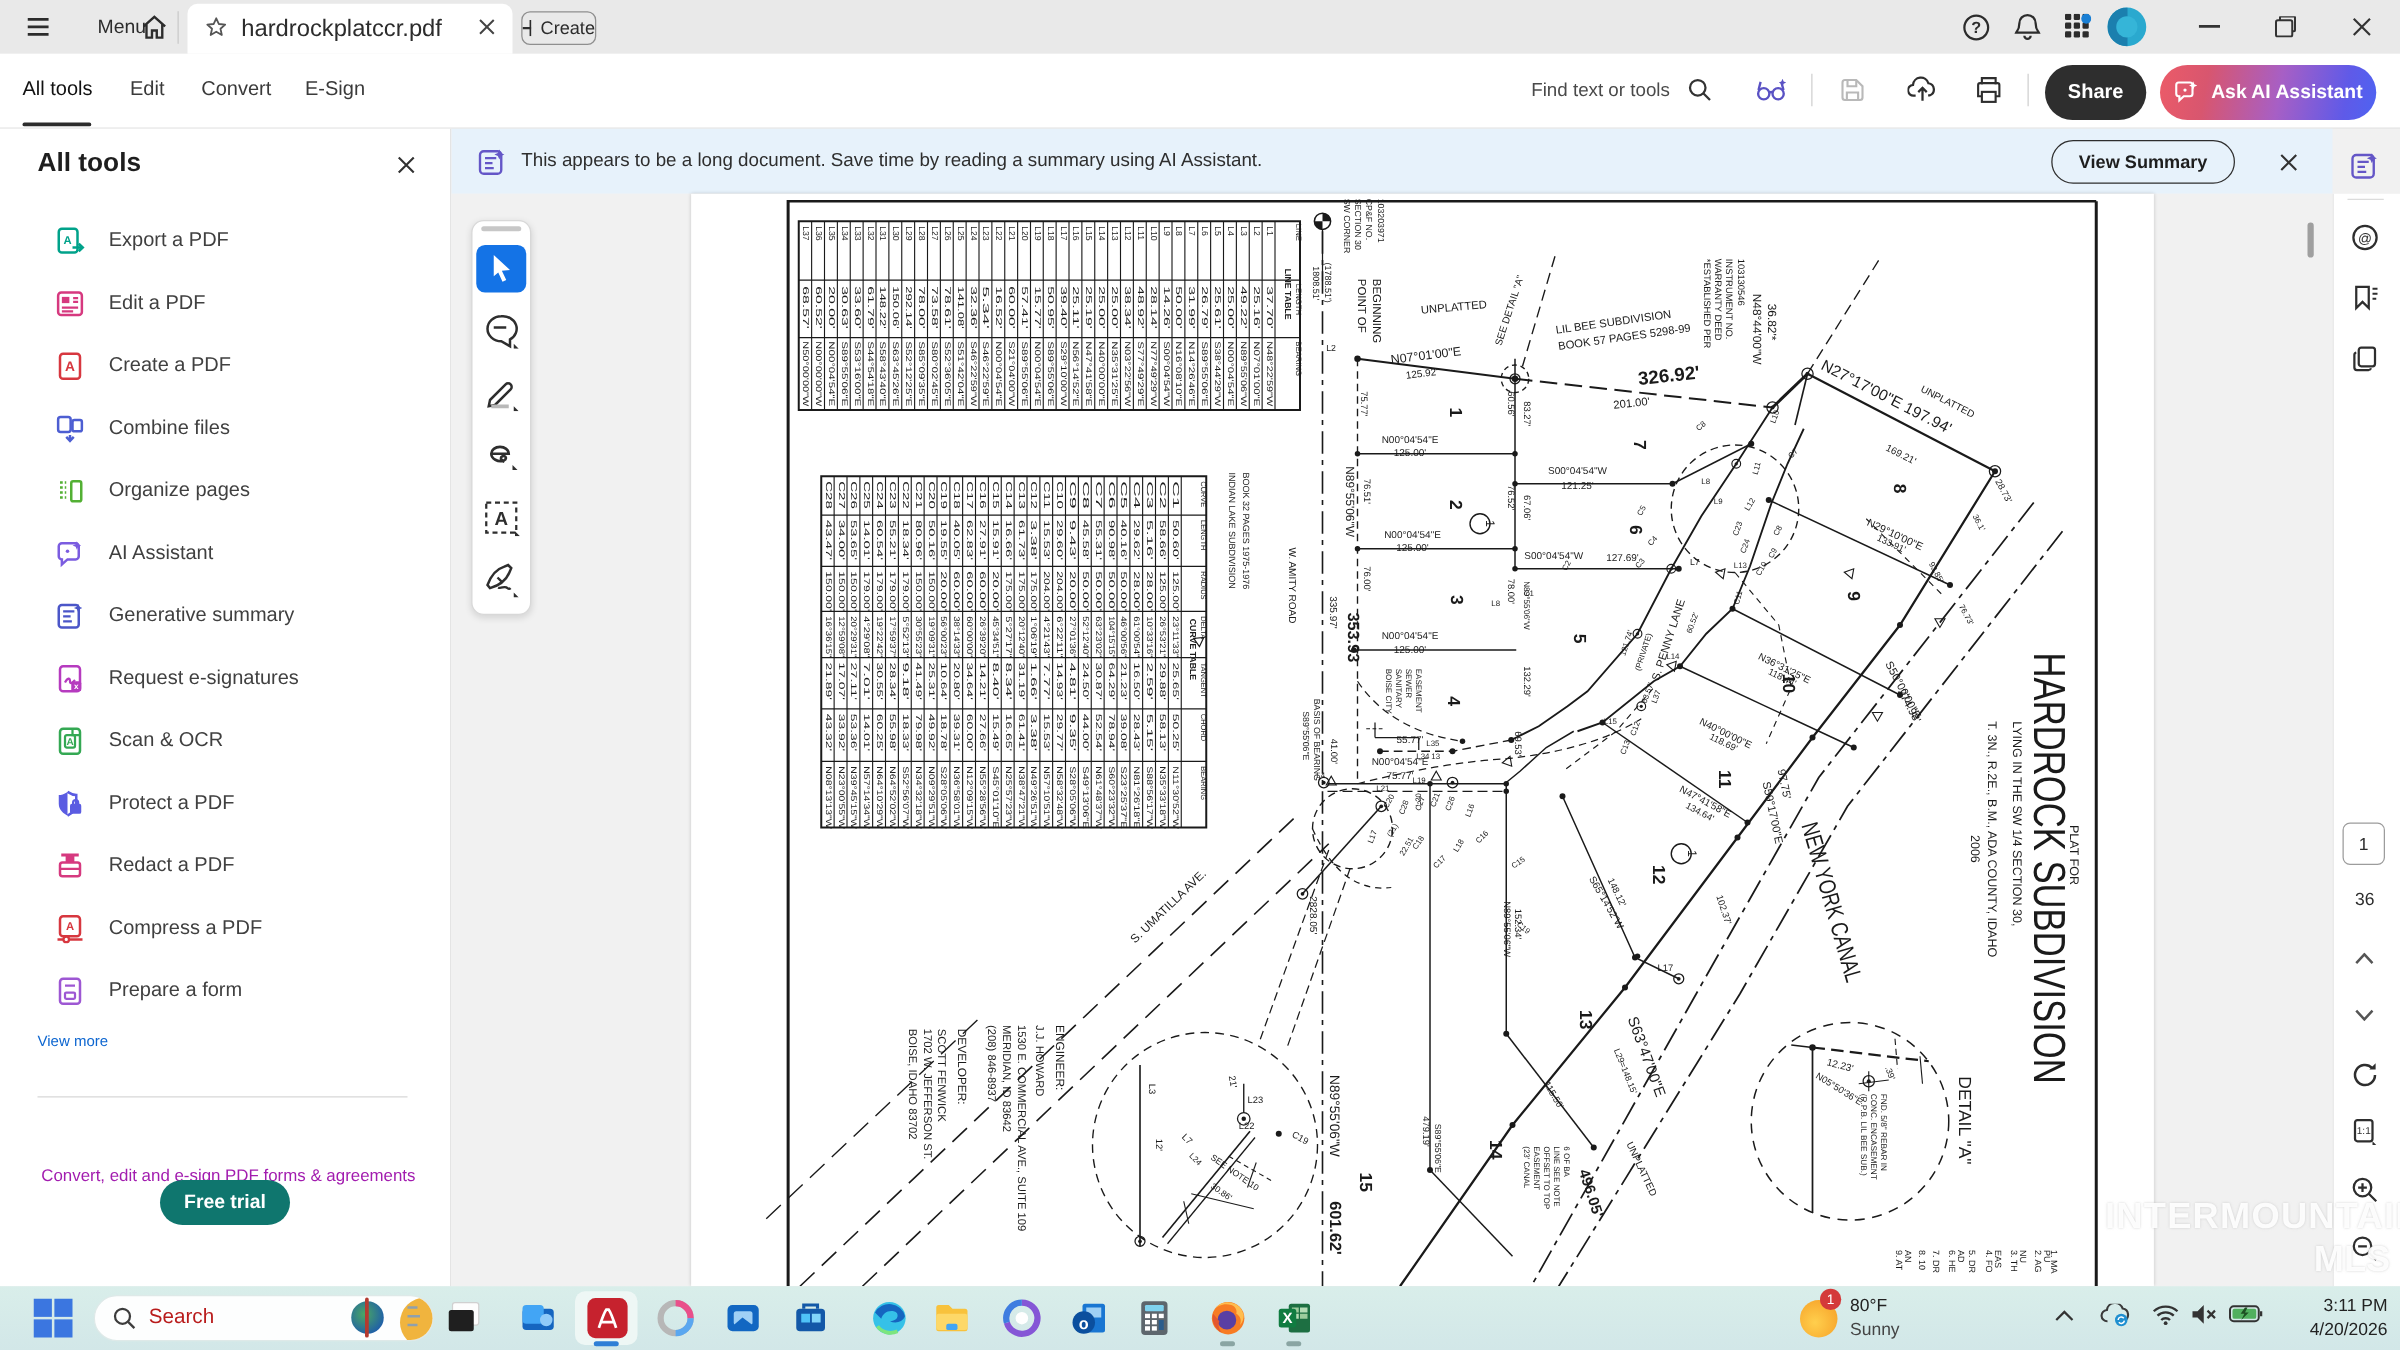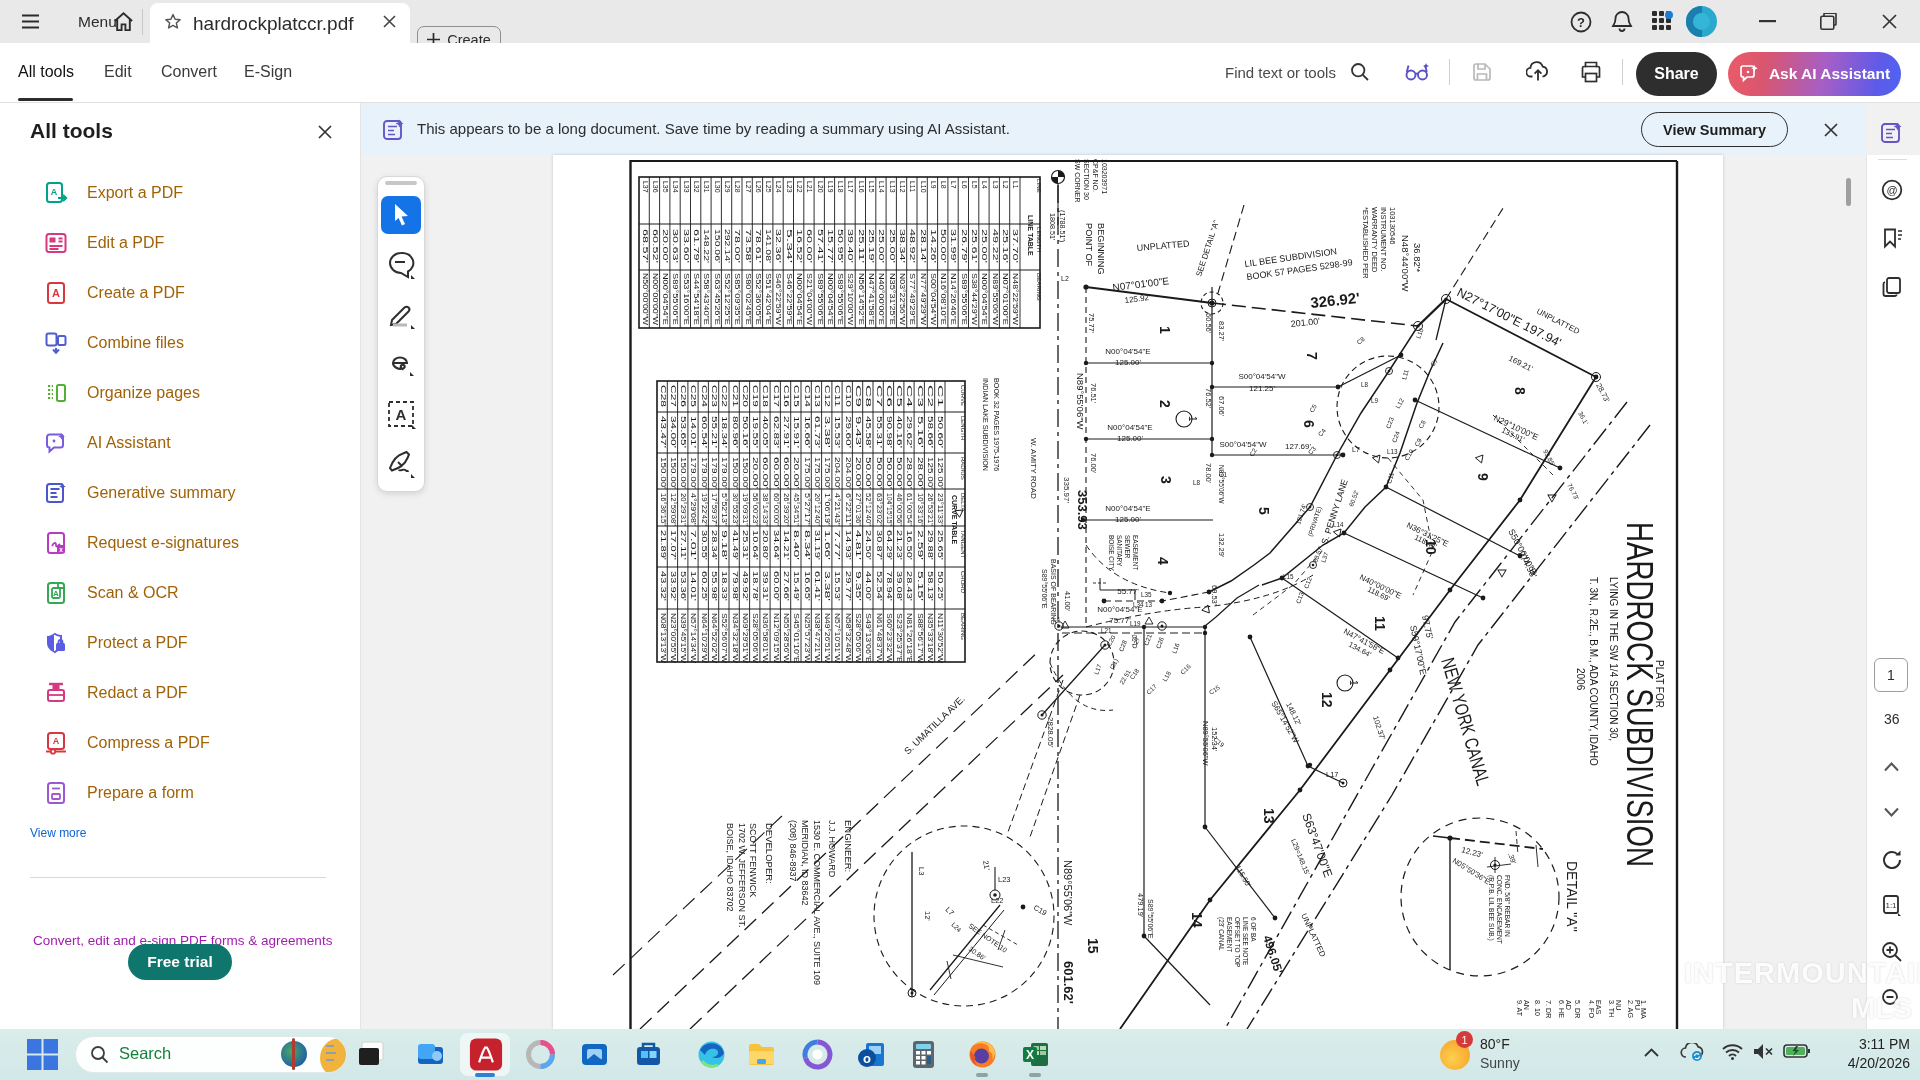--- a/index.html
+++ b/index.html
@@ -2,30 +2,30 @@
 <html><head><meta charset="utf-8">
 <style>
 *{margin:0;padding:0;box-sizing:border-box;}
 html,body{width:1920px;height:1080px;overflow:hidden;font-family:"Liberation Sans",sans-serif;}
 .abs{position:absolute;}
 #stage{position:relative;width:1920px;height:1080px;background:#f1f1f1;}
 
 #titlebar{left:0;top:0;width:1920px;height:43px;background:#e9e9e9;}
 .tbtxt{font-size:19px;color:#2c2c2c;}
 #tab{left:150px;top:3px;width:260px;height:40px;background:#fff;border-radius:8px 8px 0 0;}
-#createbtn{left:417px;top:9px;width:84px;height:27px;border:1px solid #8f8f8f;border-radius:7px;display:flex;align-items:center;justify-content:center;gap:7px;color:#2c2c2c;font-size:14.5px;margin-top:17px;}
+#createbtn{left:417px;top:9px;width:60px;height:27px;border:1px solid #8f8f8f;border-radius:7px;display:flex;align-items:center;justify-content:center;gap:7px;color:#2c2c2c;font-size:14.5px;}
 
 #toolbar{left:0;top:43px;width:1920px;height:60px;background:#fff;border-bottom:1px solid #e1e1e1;}
 .navitem{position:absolute;top:63px;font-size:16px;color:#3a3a3a;}
 
 #notif{left:361px;top:103px;width:1505px;height:52px;background:#e7f2fb;display:flex;align-items:center;}
 
 #leftpanel{left:0;top:103px;width:361px;height:926px;background:#fff;border-right:1px solid #e4e4e4;}
 .toolrow{position:absolute;left:44px;display:flex;align-items:center;gap:19px;height:24px;}
-.toolrow span{font-size:16px;color:#a16207;}
+.toolrow span{font-size:16px;color:#404040;}
 
 #docarea{left:361px;top:155px;width:1505px;height:874px;background:#f1f1f1;}
 #page{left:553px;top:155px;width:1170px;height:874px;background:#fff;box-shadow:0 0 3px rgba(0,0,0,.18);}
 
 #quicktools{left:377px;top:176px;width:48px;height:316px;background:#fff;border:1px solid #d8d8d8;border-radius:10px;box-shadow:0 2px 6px rgba(0,0,0,.12);}
 
 #rightbar{left:1866px;top:155px;width:54px;height:874px;background:#fff;border-left:1px solid #e4e4e4;}
 #pagebox{left:1874px;top:658px;width:34px;height:34px;border:1px solid #9c9c9c;border-radius:6px;background:#fff;display:flex;align-items:center;justify-content:center;font-size:14px;color:#2c2c2c;}
 
 #taskbar{left:0;top:1029px;width:1920px;height:51px;background:linear-gradient(180deg,#d9eeea,#d2e7e8);}
@@ -1125,21 +1125,21 @@
 <div class="abs" style="left:75px;top:1036px;width:272px;height:37px;border-radius:19px;background:#fdfefe;border:1px solid #dee9e8;overflow:hidden;">
       <div style="position:absolute;right:-14px;top:1px;width:40px;height:40px;border-radius:50%;background:#f0b43e;"></div>
       <div style="position:absolute;right:12px;top:8px;width:8px;height:2px;background:#8fa0ad;"></div>
       <div style="position:absolute;right:10px;top:15px;width:10px;height:2px;background:#8fa0ad;"></div>
       <div style="position:absolute;right:12px;top:22px;width:8px;height:2px;background:#8fa0ad;"></div>
     </div>
 <svg class="abs" style="left:90px;top:1045px" width="19" height="19" viewBox="0 0 19 19">
       <circle cx="8" cy="8" r="6" fill="none" stroke="#3d3d3d" stroke-width="1.8"></circle>
       <path d="M12.5 12.5 L17.5 17.5" stroke="#3d3d3d" stroke-width="1.8"></path>
     </svg>
-<div class="abs" style="left:119px;top:1044px;font-size:16.5px;color:#15803d;">Search</div>
+<div class="abs" style="left:119px;top:1044px;font-size:16.5px;color:#b91c1c;">Search</div>
 <div class="abs" style="left:281px;top:1041px;width:26px;height:26px;border-radius:50%;background:radial-gradient(circle at 40% 40%,#4aa763,#1f5fa8 75%);"></div>
 <div class="abs" style="left:292px;top:1038px;width:3px;height:32px;background:#b33a2f;border-radius:2px;"></div>
 <div class="tico" style="left:354px;">
       <svg width="31" height="31" viewBox="0 0 31 31">
         <rect x="6" y="3" width="21" height="18" rx="2" fill="#fdfdfd" stroke="#d0d0d0"></rect>
         <rect x="3" y="9" width="20" height="17" rx="2" fill="#1f1f1f"></rect>
       </svg>
     </div>
 <div class="tico" style="left:413px;">
       <svg width="31" height="31" viewBox="0 0 31 31">

